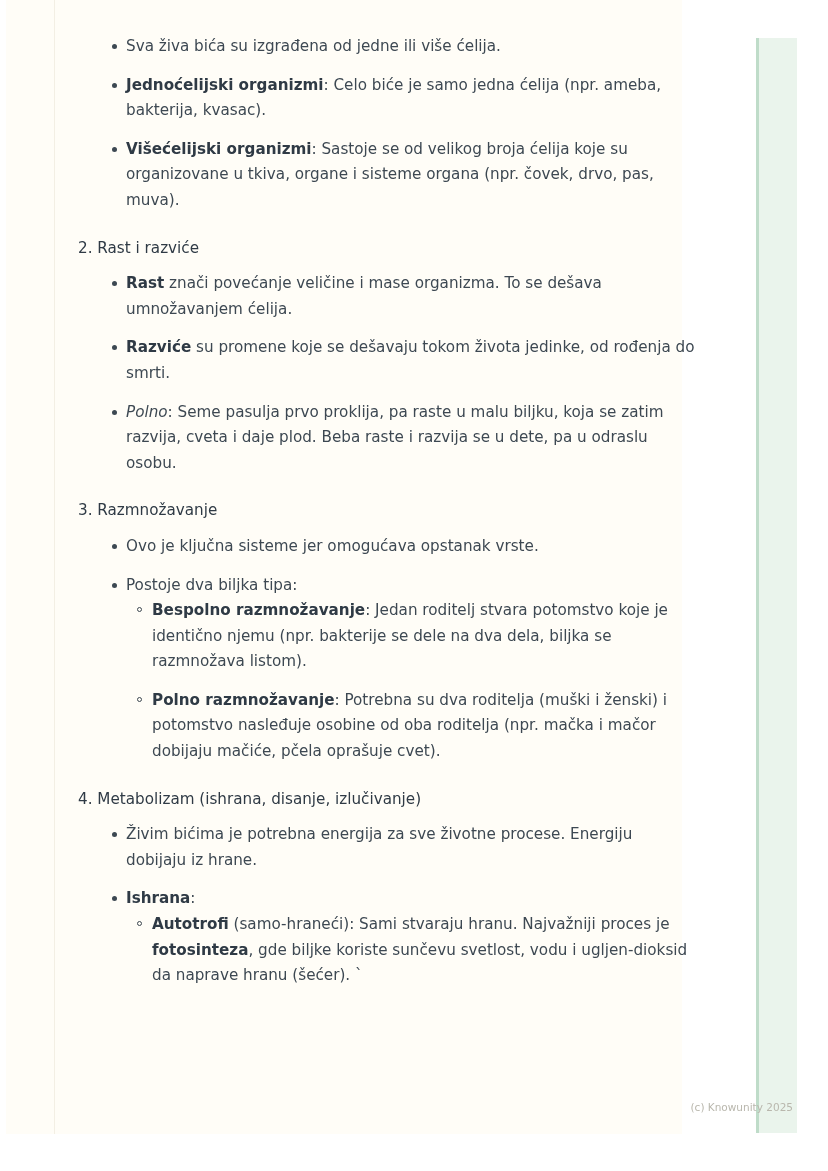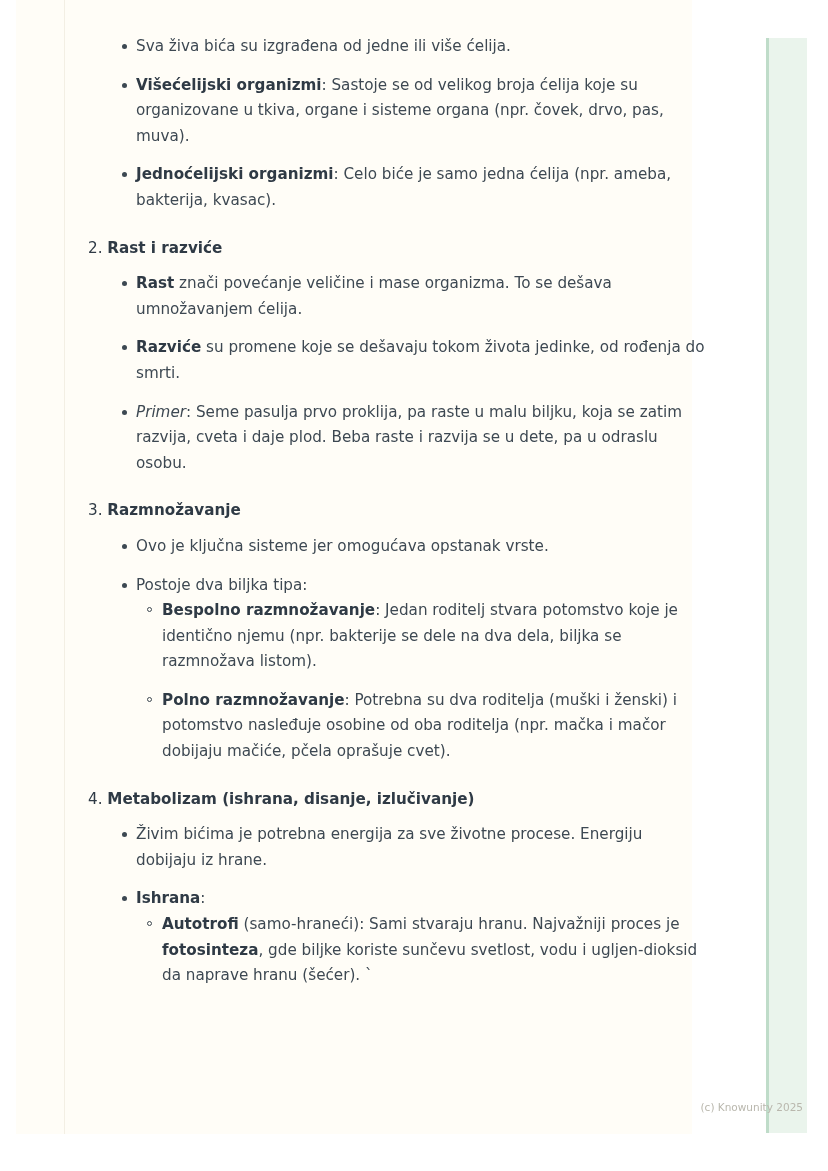--- a/index.html
+++ b/index.html
@@ -12,21 +12,21 @@
     width: 828px;
     height: 1171px;
     position: relative;
     font-family: "DejaVu Sans", "Liberation Sans", sans-serif;
     overflow: hidden;
   }
 
   
   #page-sheet {
     position: absolute;
-    left: 16px;
+    left: 6px;
     top: 0;
     width: 676px;
     height: 1134px;
     background: #fffdf7;
   }
 
   
   #left-rule {
     position: absolute;
     left: 48px;
@@ -72,21 +72,21 @@
     line-height: 25.6px;
     color: #2f3a45;
     margin: 0;
     padding-left: 8px;
     text-indent: -8px;
   }
   .num-heading .num {
     font-weight: 400;
   }
   .num-heading .htext {
-    font-weight: 700;
+    font-weight: 400;
   }
 
   ul.lvl1 {
     list-style: none;
     margin: 0;
     padding: 0;
   }
   ul.lvl1 > li.bullet {
     position: relative;
     padding-left: 48px;
@@ -153,44 +153,44 @@
 
   <div id="content">
 
     <ul class="lvl1">
       <li class="bullet">
         <span class="dot"></span>
         <span class="txt"><b></b><span>Sva živa bića su izgrađena od jedne ili više ćelija.</span></span>
       </li>
       <li class="bullet">
         <span class="dot"></span>
+        <span class="txt"><b>Jednoćelijski organizmi</b><span>: Celo biće je samo jedna ćelija (npr. ameba, bakterija, kvasac).</span></span>
+      </li>
+      <li class="bullet">
+        <span class="dot"></span>
         <span class="txt"><b>Višećelijski organizmi</b><span>: Sastoje se od velikog broja ćelija koje su organizovane u tkiva, organe i sisteme organa (npr. čovek, drvo, pas, muva).</span></span>
-      </li>
-      <li class="bullet">
-        <span class="dot"></span>
-        <span class="txt"><b>Jednoćelijski organizmi</b><span>: Celo biće je samo jedna ćelija (npr. ameba, bakterija, kvasac).</span></span>
       </li>
     </ul>
 
     <div class="gap-before-head"></div>
     <p class="num-heading"><span class="num">2.</span> <span class="htext">Rast i razviće</span></p>
     <div class="sec-gap-after-head"></div>
 
     <ul class="lvl1">
       <li class="bullet">
         <span class="dot"></span>
         <span class="txt"><b>Rast</b><span> znači povećanje veličine i mase organizma. To se dešava umnožavanjem ćelija.</span></span>
       </li>
       <li class="bullet">
         <span class="dot"></span>
         <span class="txt"><b>Razviće</b><span> su promene koje se dešavaju tokom života jedinke, od rođenja do smrti.</span></span>
       </li>
       <li class="bullet">
         <span class="dot"></span>
-        <span class="txt"><i>Primer</i><span>: Seme pasulja prvo proklija, pa raste u malu biljku, koja se zatim razvija, cveta i daje plod. Beba raste i razvija se u dete, pa u odraslu osobu.</span></span>
+        <span class="txt"><i>Polno</i><span>: Seme pasulja prvo proklija, pa raste u malu biljku, koja se zatim razvija, cveta i daje plod. Beba raste i razvija se u dete, pa u odraslu osobu.</span></span>
       </li>
     </ul>
 
     <div class="gap-before-head"></div>
     <p class="num-heading"><span class="num">3.</span> <span class="htext">Razmnožavanje</span></p>
     <div class="sec-gap-after-head"></div>
 
     <ul class="lvl1">
       <li class="bullet">
         <span class="dot"></span>

